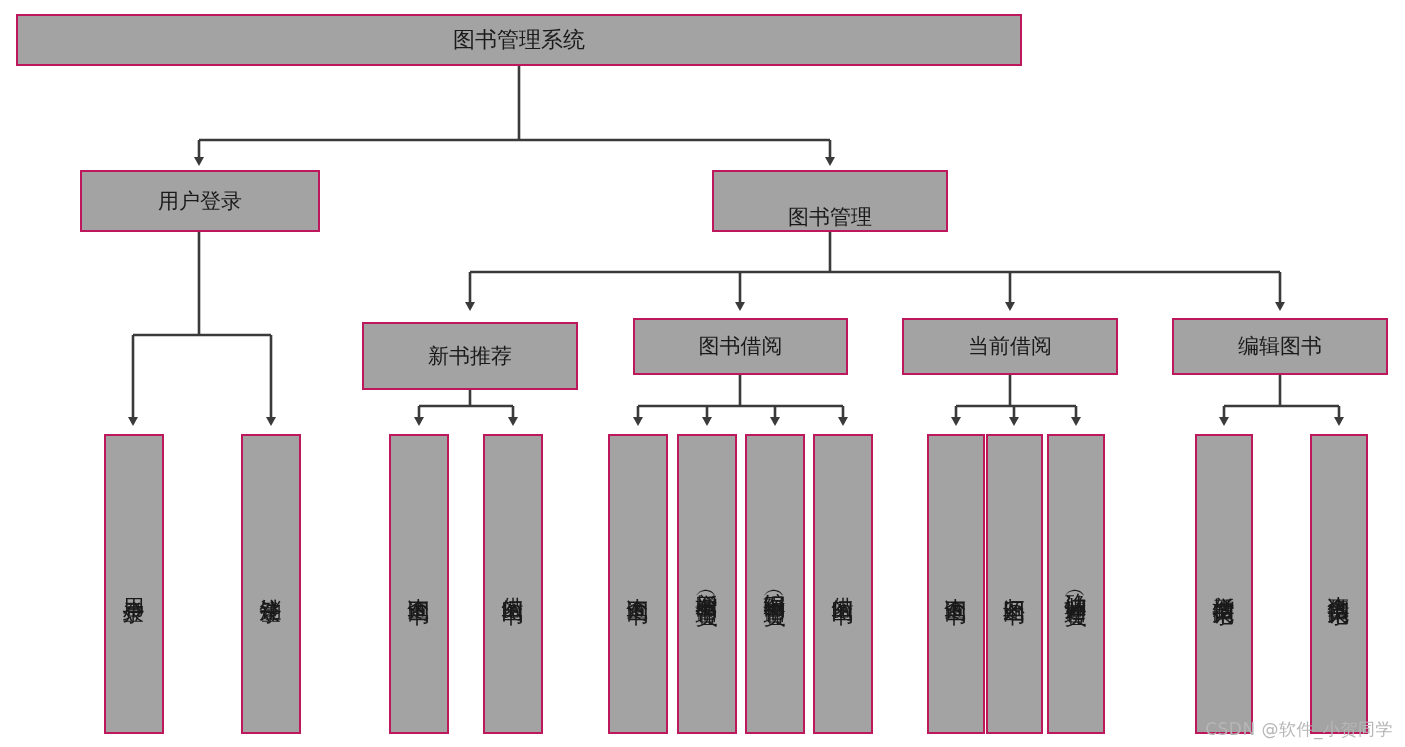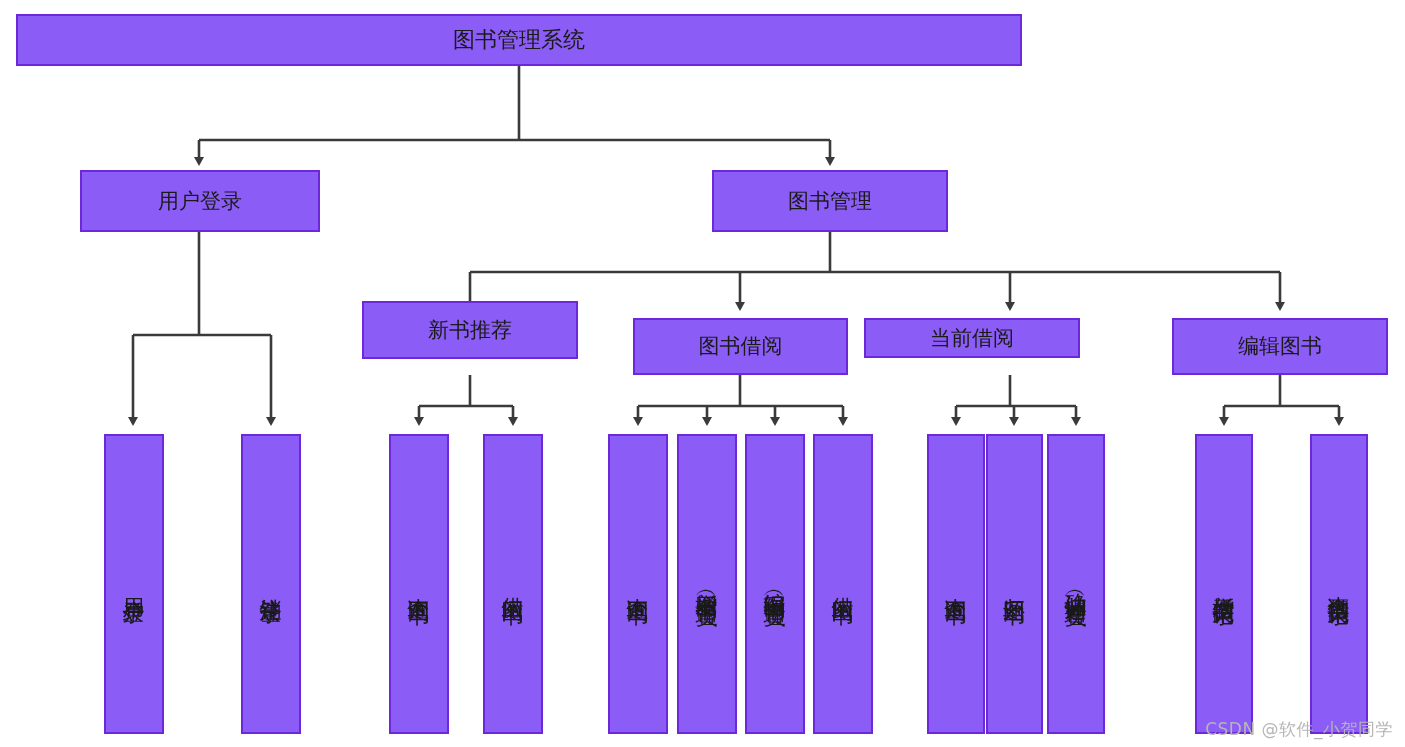--- a/index.html
+++ b/index.html
@@ -22,22 +22,22 @@
     position: absolute;
     left: 0;
     top: 0;
     width: 1405px;
     height: 747px;
     pointer-events: none;
   }
   .node {
     position: absolute;
     box-sizing: border-box;
-    background: #8b5cf6;
-    border: 2px solid #6d28d9;
+    background: #a3a3a3;
+    border: 2px solid #be185d;
     display: flex;
     align-items: center;
     justify-content: center;
     color: #1a1a1a;
   }
   .node .node-label {
     display: block;
     text-align: center;
     line-height: 1.18;
     white-space: nowrap;
@@ -129,33 +129,33 @@
   </svg>
 
   <div class="node horiz root" style="left:16px; top:14px; width:1006px; height:52px;">
     <span class="node-label">图书管理系统</span>
   </div>
 
   <div class="node horiz" style="left:80px; top:170px; width:240px; height:62px;">
     <span class="node-label">用户登录</span>
   </div>
 
-  <div class="node horiz" style="left:712px; top:170px; width:236px; height:62px;">
+  <div class="node horiz" style="left:712px; top:170px; width:236px; height:62px;align-items:flex-end;">
     <span class="node-label">图书管理</span>
   </div>
 
-  <div class="node horiz" style="left:362px; top:301px; width:216px; height:58px;">
+  <div class="node horiz" style="left:362px; top:322px; width:216px; height:68px;">
     <span class="node-label">新书推荐</span>
   </div>
 
   <div class="node horiz" style="left:633px; top:318px; width:215px; height:57px;align-items:center;">
     <span class="node-label">图书借阅</span>
   </div>
 
-  <div class="node horiz" style="left:864px; top:318px; width:216px; height:40px;">
+  <div class="node horiz" style="left:902px; top:318px; width:216px; height:57px;">
     <span class="node-label">当前借阅</span>
   </div>
 
   <div class="node horiz" style="left:1172px; top:318px; width:216px; height:57px;">
     <span class="node-label">编辑图书</span>
   </div>
 
   <div class="node vert" style="left:104px; top:434px; width:60px; height:300px;">
     <span class="node-label">用户登录</span>
   </div>

